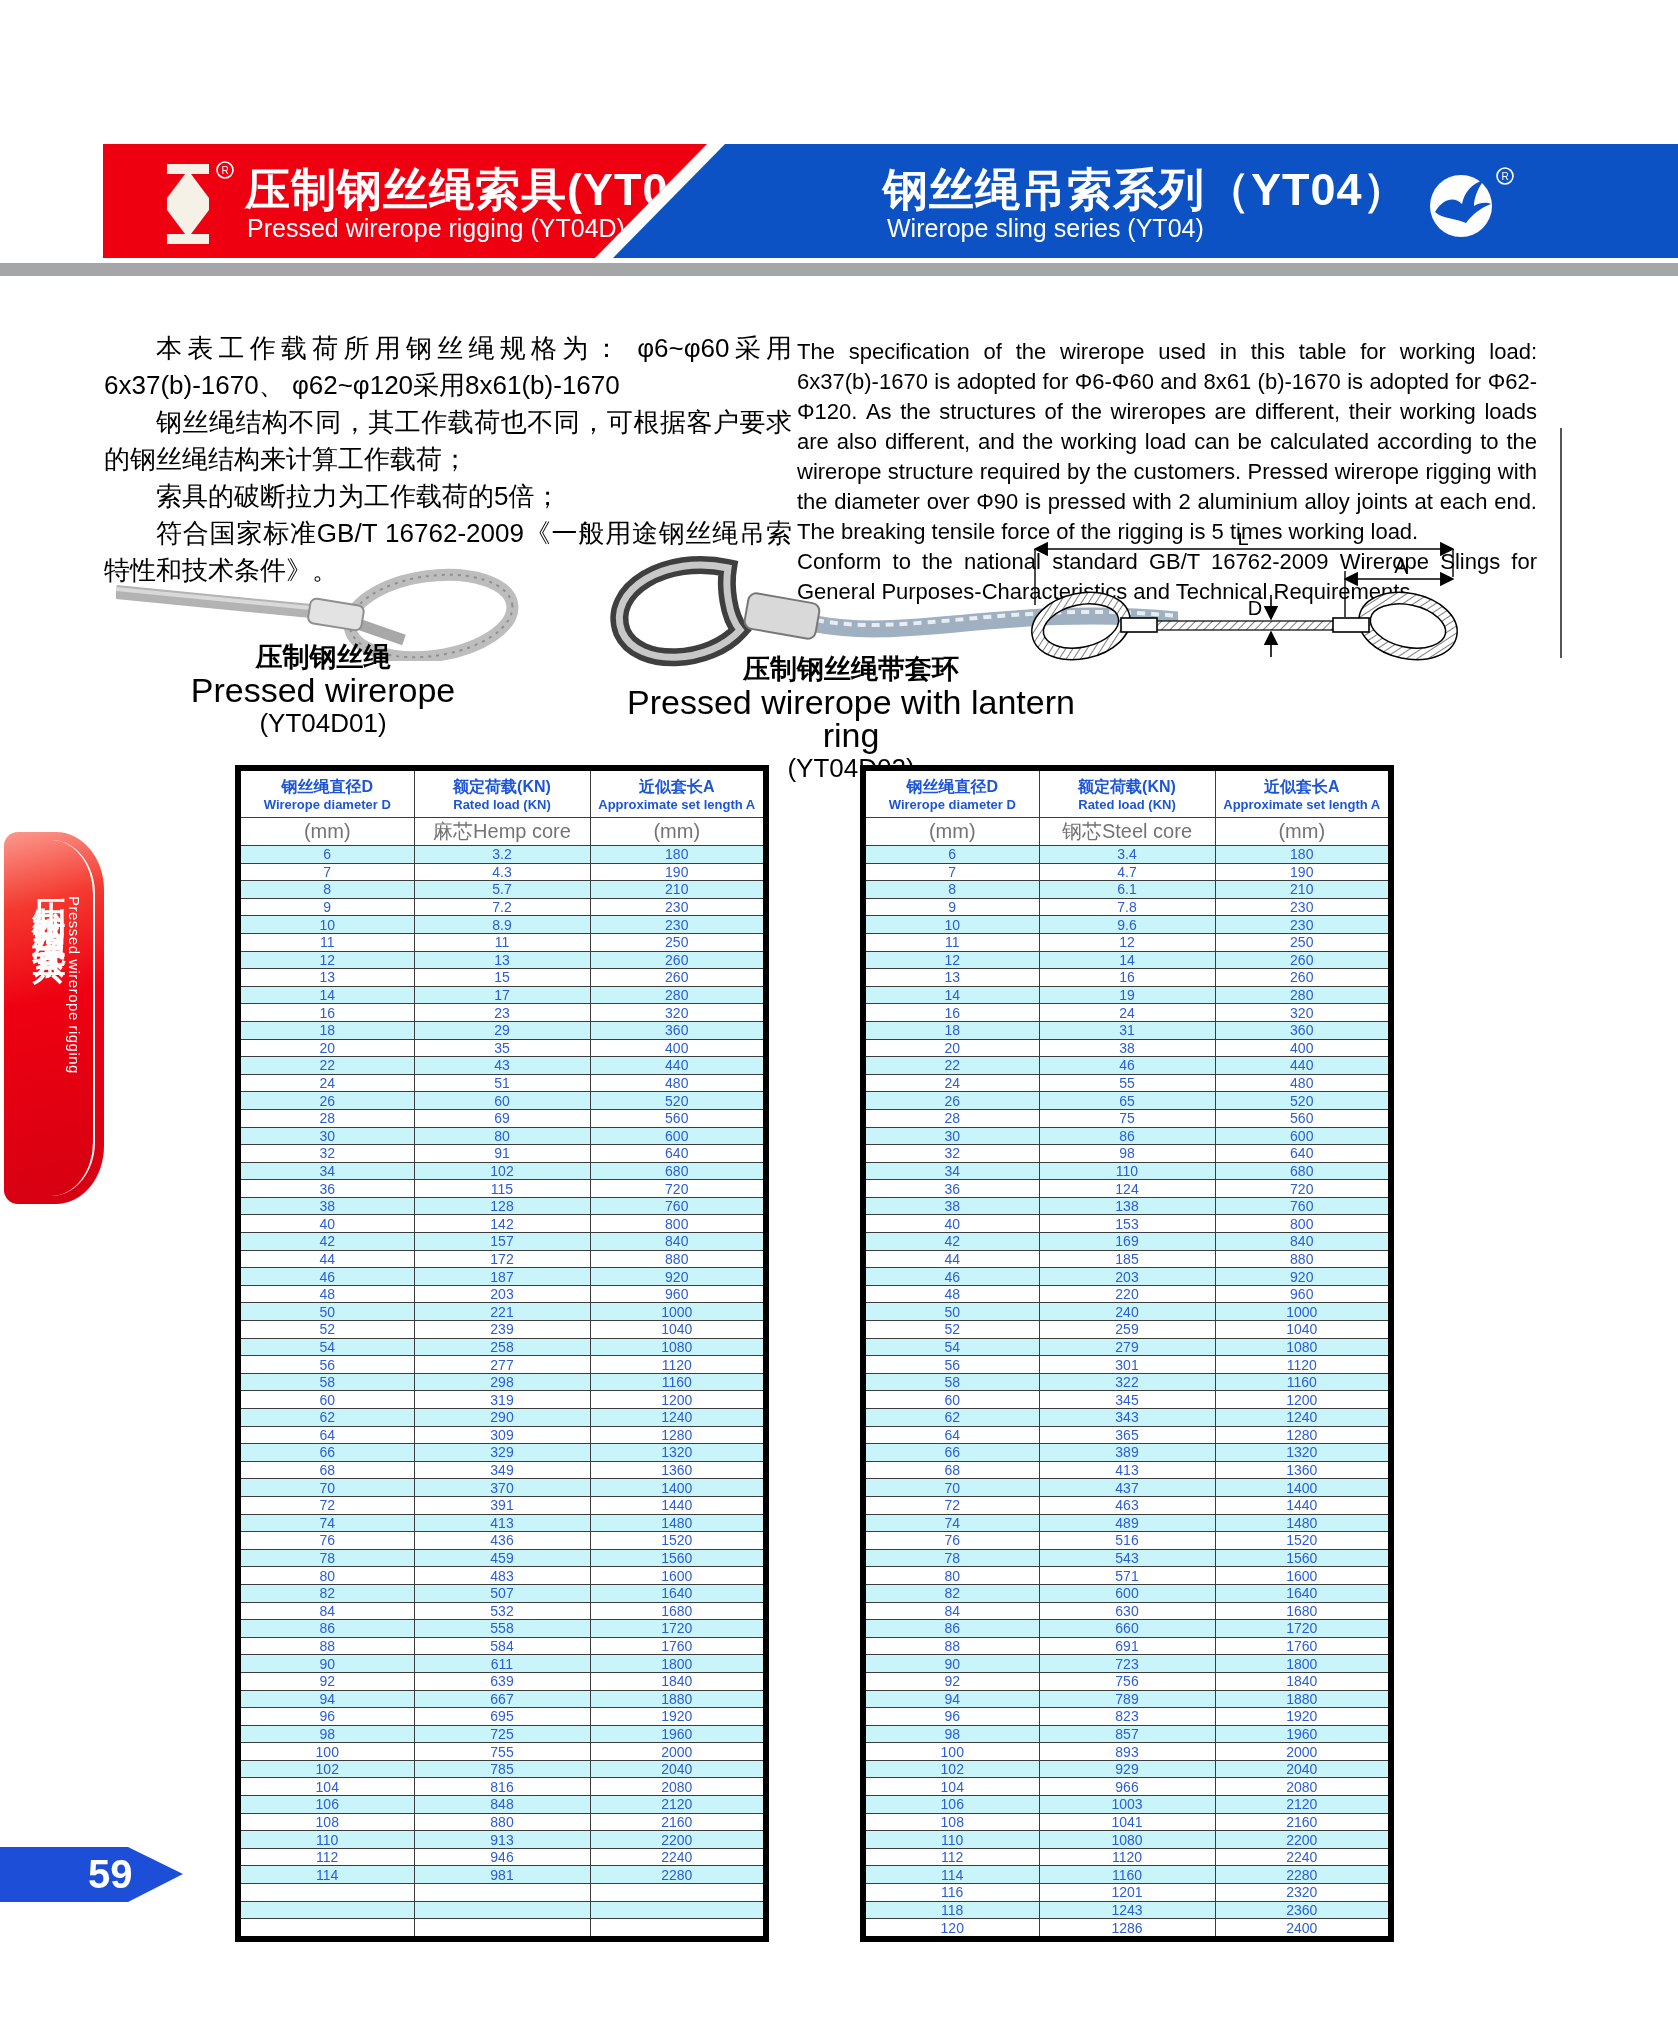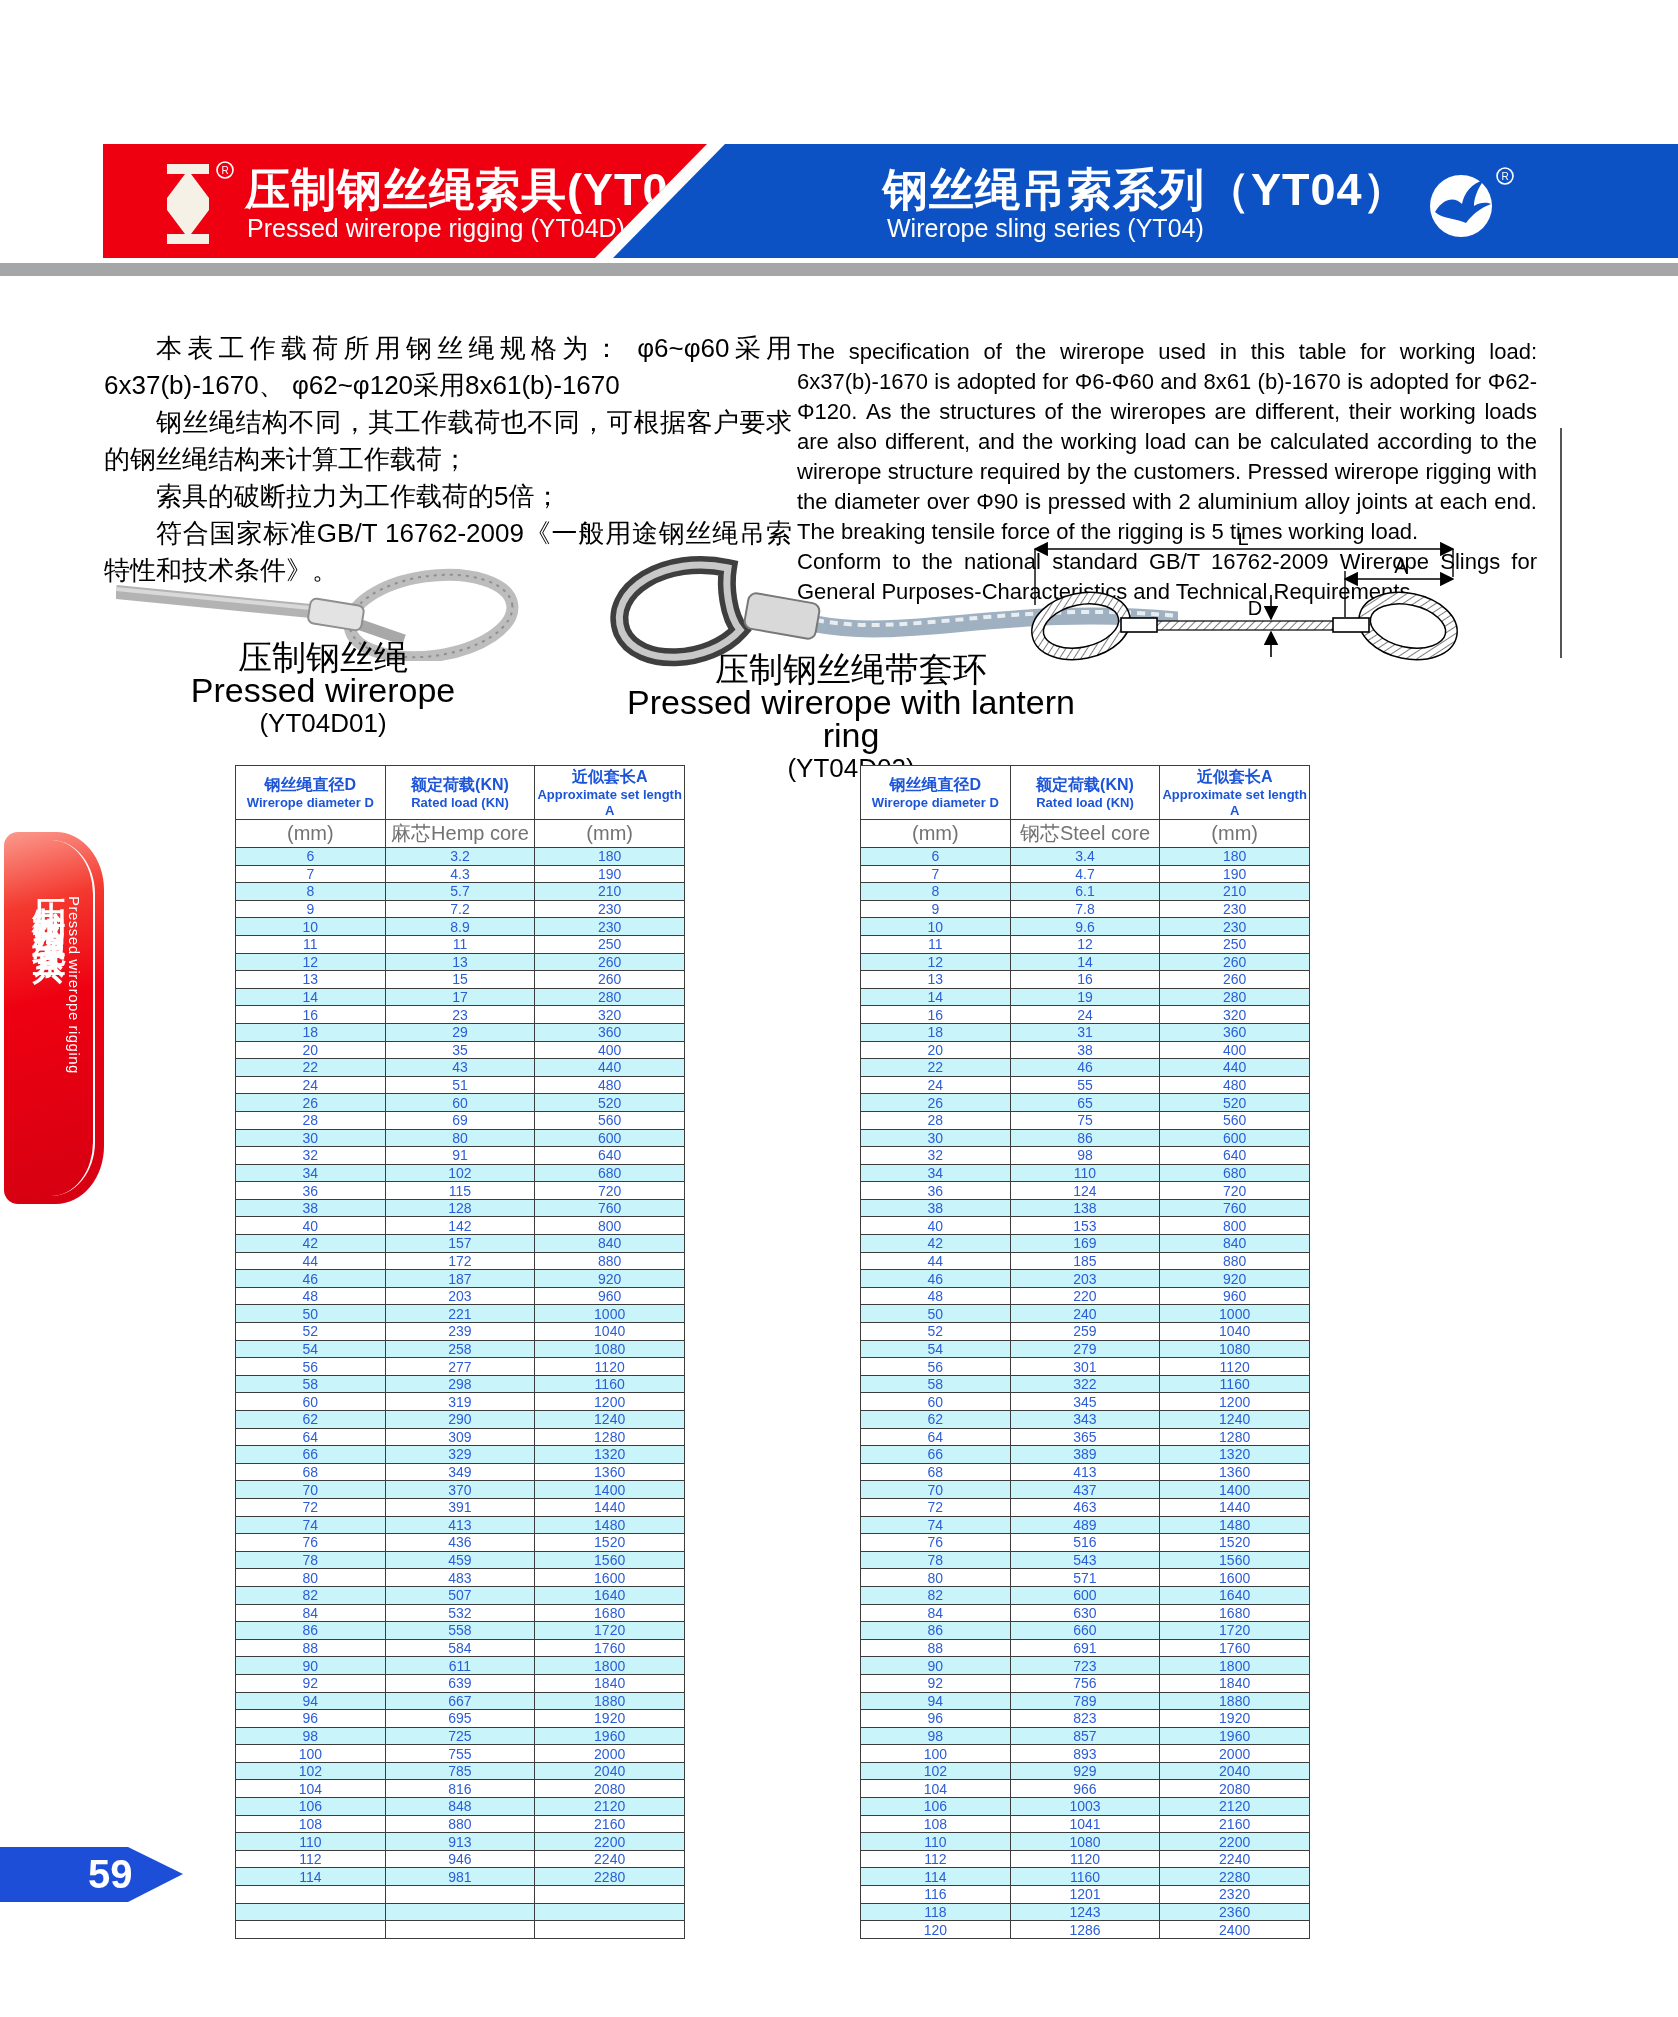--- a/index.html
+++ b/index.html
@@ -29,31 +29,31 @@
   .intro-en p{margin:0;font-size:22px;line-height:30px;text-align:justify;}
 
   
   .fig{position:absolute;}
   .fig1{left:116px;top:566px;width:455px;height:95px;}
   .fig2{left:578px;top:546px;width:600px;height:132px;}
   .fig3{left:1003px;top:533px;width:485px;height:138px;}
   .vrule{position:absolute;left:1560px;top:428px;width:2px;height:230px;background:#555;}
 
   .caption{position:absolute;text-align:center;color:#000;}
-  .caption .c-zh{font-size:34px;line-height:34px;}
+  .caption .c-zh{font-size:27px;line-height:34px;font-weight:bold;}
   .caption .c-en{font-size:34px;line-height:33px;}
   .caption .c-model{font-size:26px;line-height:33px;}
   .cap1{left:168px;top:640px;width:310px;}
   .cap2{left:596px;top:652px;width:510px;}
 
   
   .tbl-wrap{position:absolute;top:765px;}
   .tbl1{left:235px;} .tbl2{left:860px;}
-  table.data-table{border-collapse:collapse;width:450px;table-layout:fixed;background:#fff;
-    border:1px solid #000000;}
+  table.data-table{border-collapse:collapse;width:534px;table-layout:fixed;background:#fff;
+    border:6px solid #000000;}
   table.data-table th,table.data-table td{border:1px solid #3c3c3c;text-align:center;vertical-align:middle;}
   table.data-table th{height:46px;padding:0;background:#fff;}
   .h-zh{font-size:16px;font-weight:bold;color:#1d55d8;line-height:21px;}
   .h-en{font-size:13px;color:#1d55d8;line-height:16px;}
   tr.subhead td{height:22px;font-size:20px;color:#737373;padding:0;background:#fff;}
   tbody.rows td{height:16.6px;font-size:14px;color:#2b5dd7;line-height:1;padding:0;}
   tbody.rows tr.alt td{background:#c9f4f9;}
 
   
   .side-tab{position:absolute;left:4px;top:832px;width:100px;height:372px;

